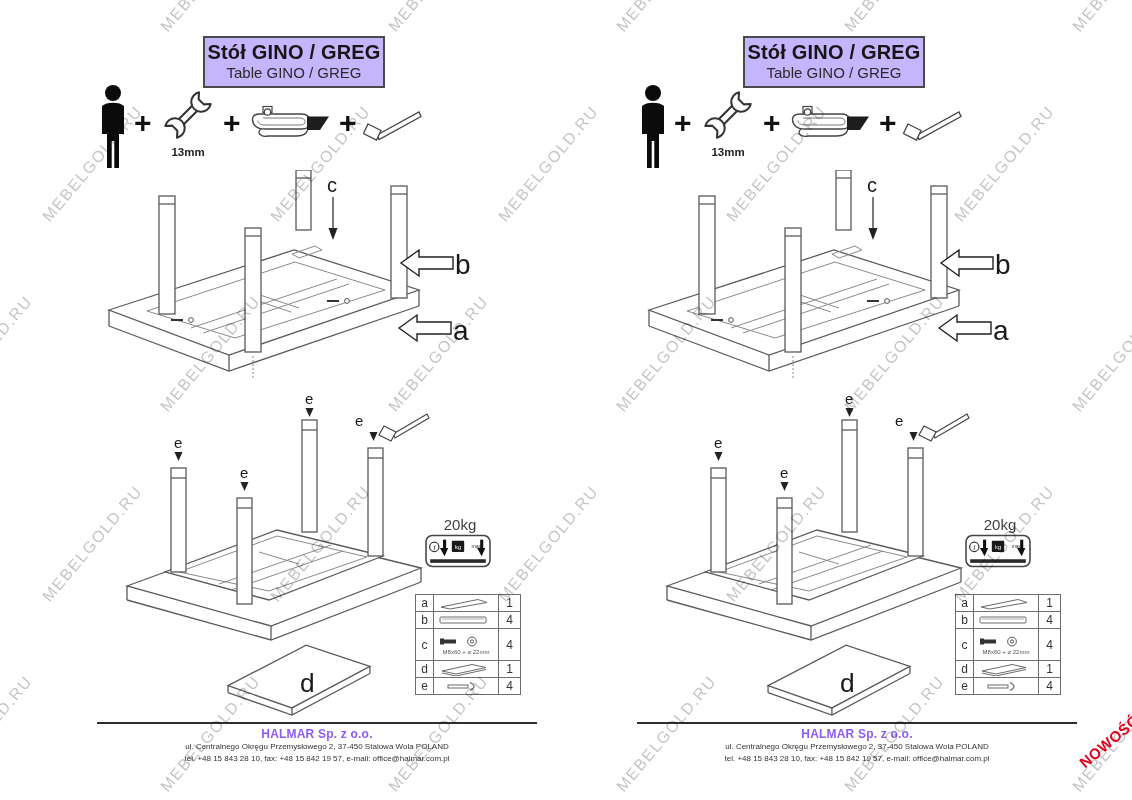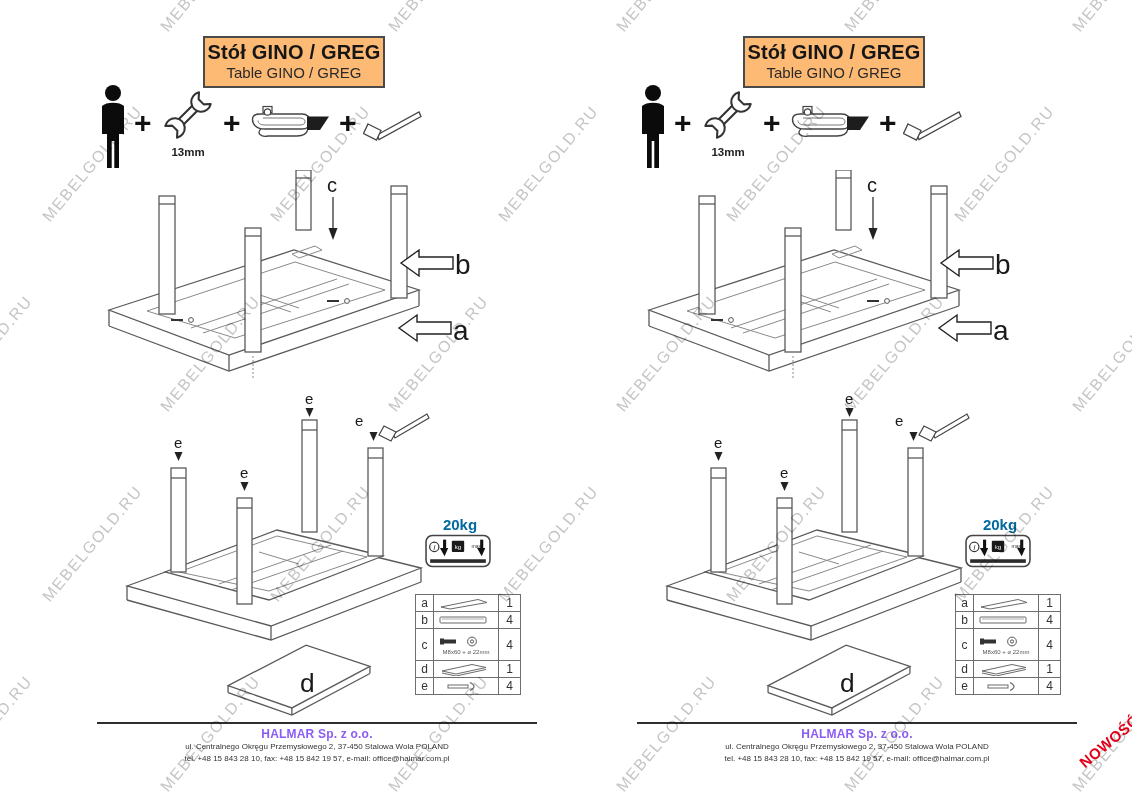--- a/index.html
+++ b/index.html
@@ -3,36 +3,36 @@
 <meta charset="utf-8">
 <style>
   html,body{margin:0;padding:0;}
   body{
     width:1132px;height:800px;position:relative;background:#ffffff;
     font-family:"Liberation Sans", sans-serif;overflow:hidden;color:#1a1a1a;
   }
   .abs{position:absolute;}
   .page{position:absolute;top:0;width:440px;height:800px;}
   
-  .title-box{left:106px;top:36px;width:174px;border:2px solid #4a4a4a;background:#fdba74;
+  .title-box{left:106px;top:36px;width:174px;border:2px solid #4a4a4a;background:#c4b5fd;
     text-align:center;padding:3px 2px 4px 2px;}
   .title-l1{font-size:20px;font-weight:600;letter-spacing:.2px;color:#161616;line-height:1.15;}
   .title-l2{font-size:15px;font-weight:400;color:#2a2a2a;line-height:1.2;}
   
   .plus{font-size:30px;font-weight:700;color:#111;line-height:1;}
   .wrench-size{font-size:11.5px;color:#222;text-align:center;width:60px;font-weight:bold;}
   
   svg{display:block;}
   .dline{stroke:#5a5a5a;stroke-width:1.3;fill:none;}
   .dfill{fill:#ffffff;stroke:#5a5a5a;stroke-width:1.3;}
   .thin{stroke:#8a8a8a;stroke-width:1;fill:none;}
   .dlabel{font-family:"Liberation Sans",sans-serif;fill:#1a1a1a;}
   
   .weight{left:328px;top:516px;width:70px;text-align:center;}
-  .weight-value{font-size:15px;font-weight:700;color:#0369a1;margin-bottom:1px;}
+  .weight-value{font-size:15px;font-weight:400;color:#404040;margin-bottom:1px;}
   
   .parts{border-collapse:collapse;background:#fff;}
   .parts td{border:1.2px solid #6e6e6e;padding:0 2px;text-align:center;vertical-align:middle;}
   .parts .cl{width:13px;font-size:12px;color:#333;}
   .parts .cq{width:17px;font-size:12px;color:#333;}
   .parts .ci{width:60px;}
   .part-note{font-size:6px;color:#555;white-space:nowrap;line-height:1;margin-top:1px;}
   
   .footer{left:0;top:722px;width:440px;border-top:2px solid #2e2e2e;text-align:center;}
   .f-company{font-size:12px;font-weight:600;color:#8b5cf6;margin-top:3px;letter-spacing:.2px;}

